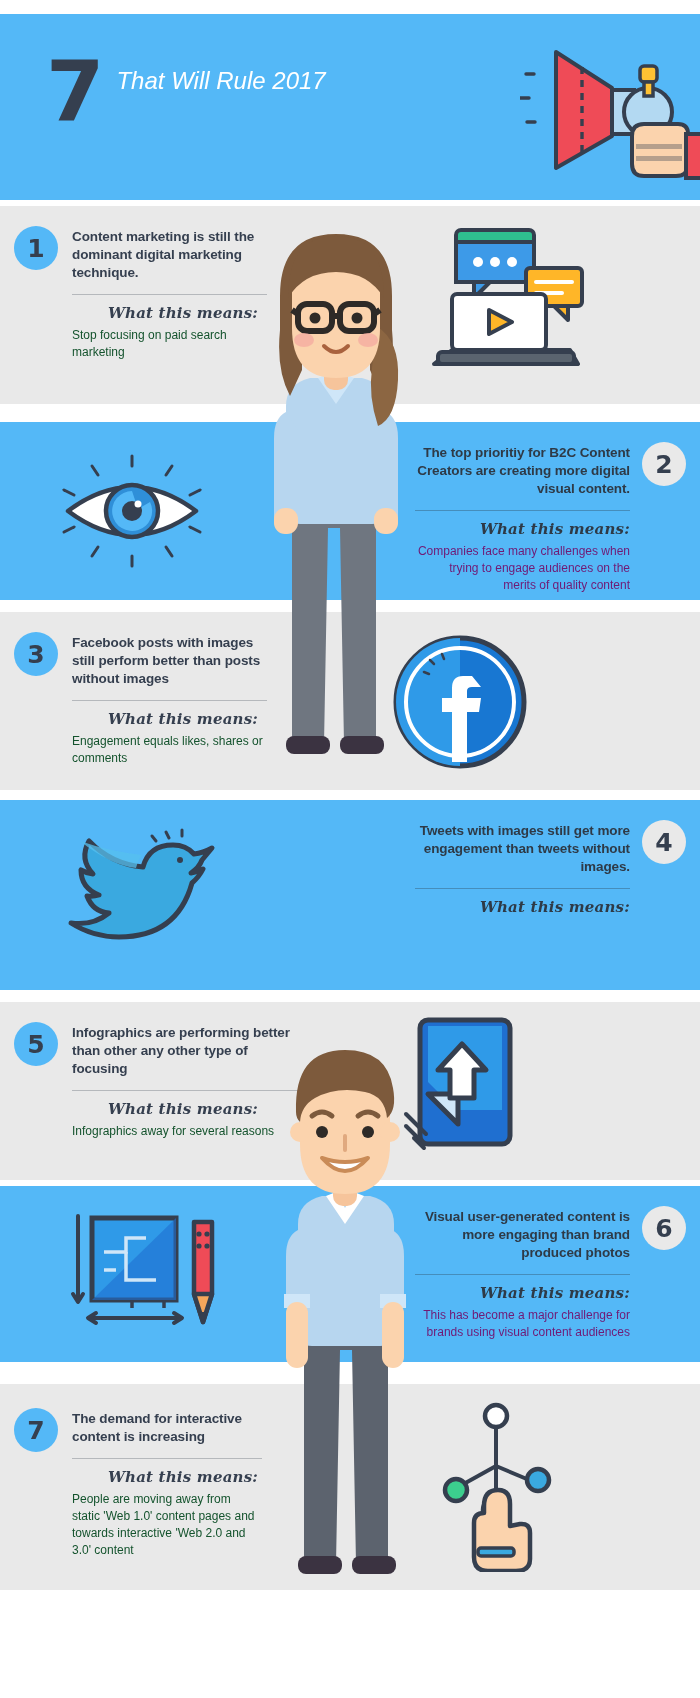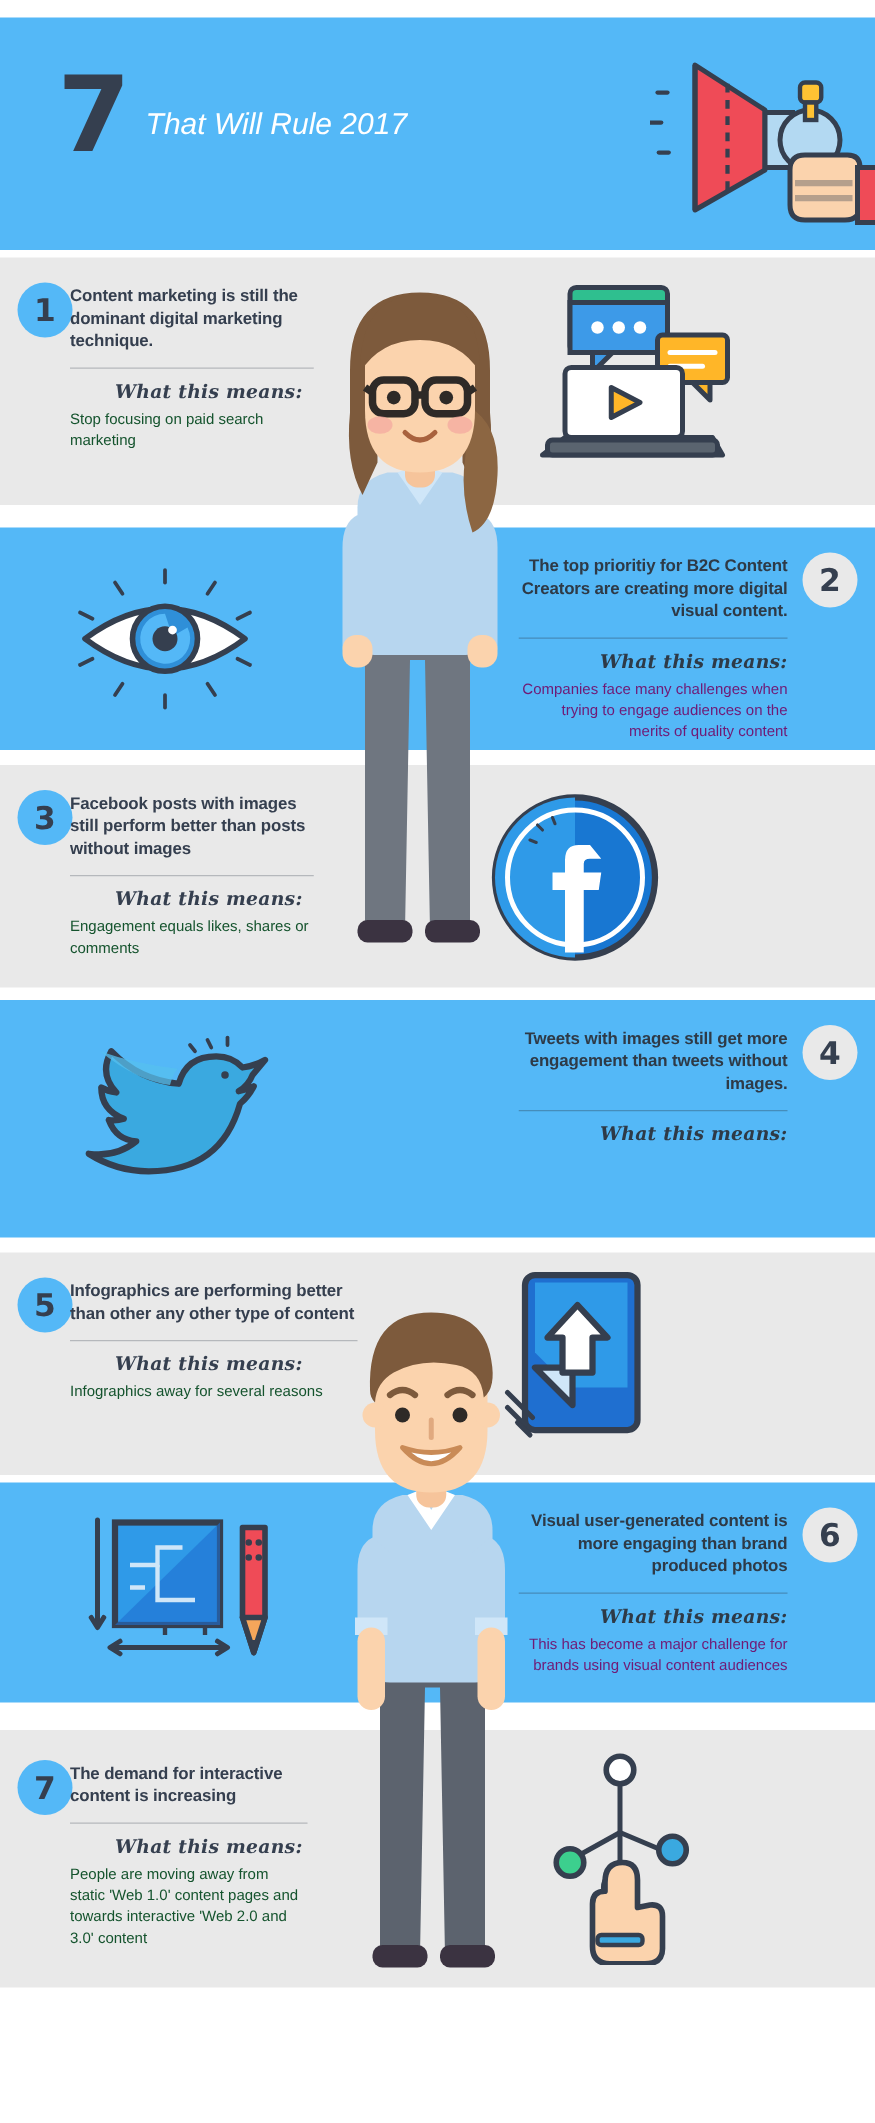--- a/index.html
+++ b/index.html
@@ -22,34 +22,34 @@
     font-size:84px; font-weight:bold; color:#353f4f; line-height:0.86;
     letter-spacing:-2px; margin-right:14px; margin-top:-6px;
   }
   .title-wrap { padding-top:4px; }
   .title-main {
     font-size:25px; font-weight:bold; color:#ffffff; line-height:1.15;
     letter-spacing:-0.2px; white-space:nowrap;
   }
   .title-sub {
     font-size:24px; font-style:italic; color:#ffffff; line-height:1.2;
-    margin-top:20px; white-space:nowrap; font-weight:normal;
+    margin-top:1px; white-space:nowrap; font-weight:normal;
   }
   .megaphone { position:absolute; right:-10px; top:26px; width:190px; height:140px; }
 
   
   .row { position:absolute; left:0; width:700px; }
   .row-grey { background:#e9e9e9; }
   .row-blue { background:#54b8f7; }
   .panel-left  { position:absolute; left:0;   top:0; width:330px; height:100%; }
   .panel-right { position:absolute; left:330px; top:0; width:370px; height:100%; }
 
   
   .tbox { position:absolute; }
-  .tbox.left-text { left:56px; top:22px; width:195px; }
+  .tbox.left-text { left:72px; top:22px; width:195px; }
   .tbox.right-text { right:70px; top:22px; width:215px; text-align:right; }
 
   .headline {
     font-size:13.5px; font-weight:bold; color:#353f4f; line-height:1.34;
     letter-spacing:-0.1px;
   }
   .divider { height:1px; background:#8a8f98; opacity:.55; margin:12px 0 9px 0; }
   .divider.on-blue { background:#2a3b4a; opacity:.35; }
   .wtm {
     font-family:"DejaVu Serif", serif;
@@ -233,21 +233,21 @@
           <line x1="122" y1="6" x2="122" y2="12"></line>
         </g>
       </svg>
     </div>
   </div>
 
   <div class="row row-grey" style="top:1002px; height:178px;">
     <div class="panel-left">
       <div class="badge badge-blue at-left">5</div>
       <div class="tbox left-text" style="width:230px;">
-        <div class="headline">Infographics are performing better than other any other type of content</div>
+        <div class="headline">Infographics are performing better than other any other type of focusing</div>
         <div class="divider"></div>
         <div class="wtm">What this means:</div>
         <div class="body-text">Infographics away for several reasons</div>
       </div>
     </div>
     <div class="panel-right">
       <div class="illus" style="left:70px; top:12px; width:120px; height:140px;">
         <svg viewBox="0 0 120 140" width="120" height="140">
           <rect x="20" y="6" width="90" height="124" rx="8" fill="#1f6fd0" stroke="#353f4f" stroke-width="5"></rect>
           <path d="M28 12 L102 12 L102 96 L56 96 L28 68 Z" fill="#2f9ae8"></path>

